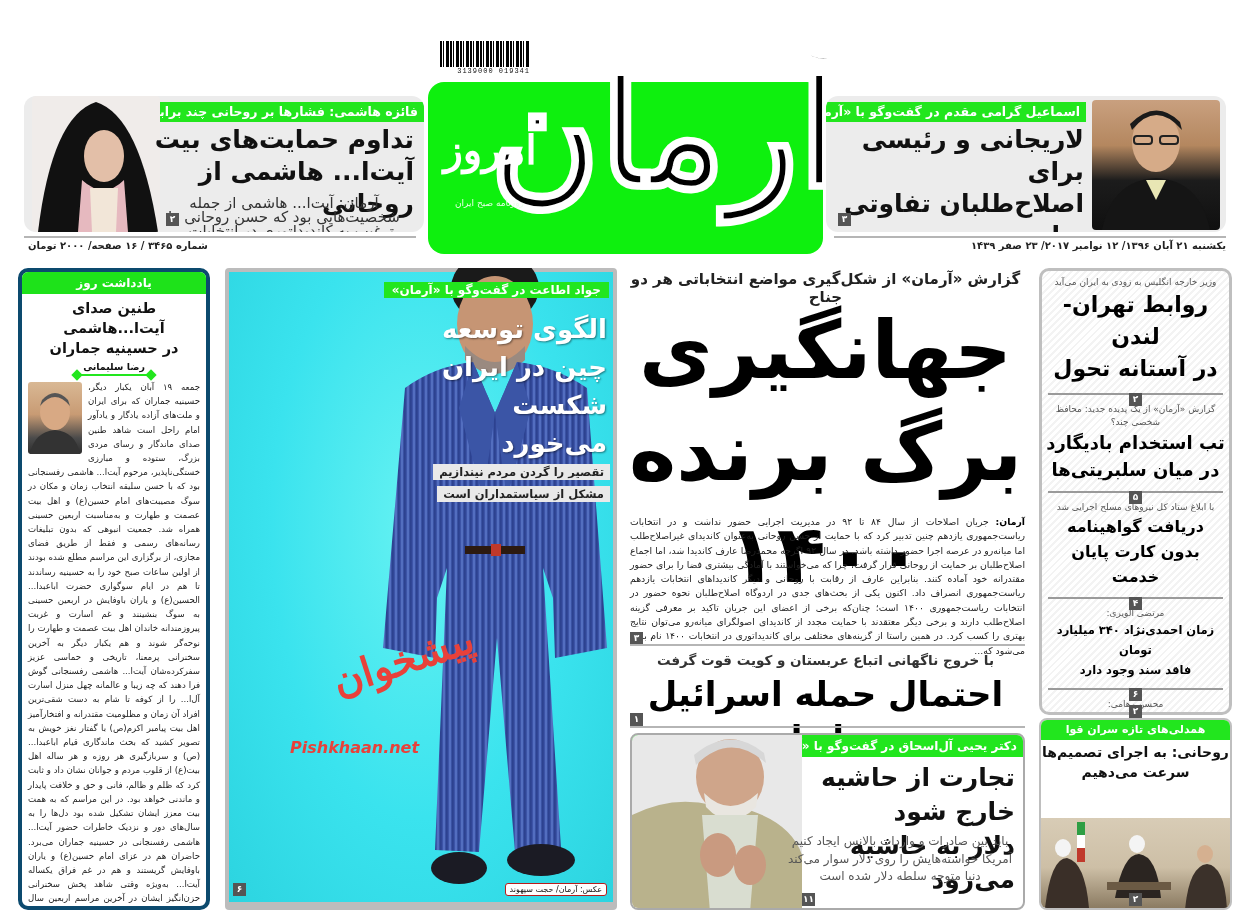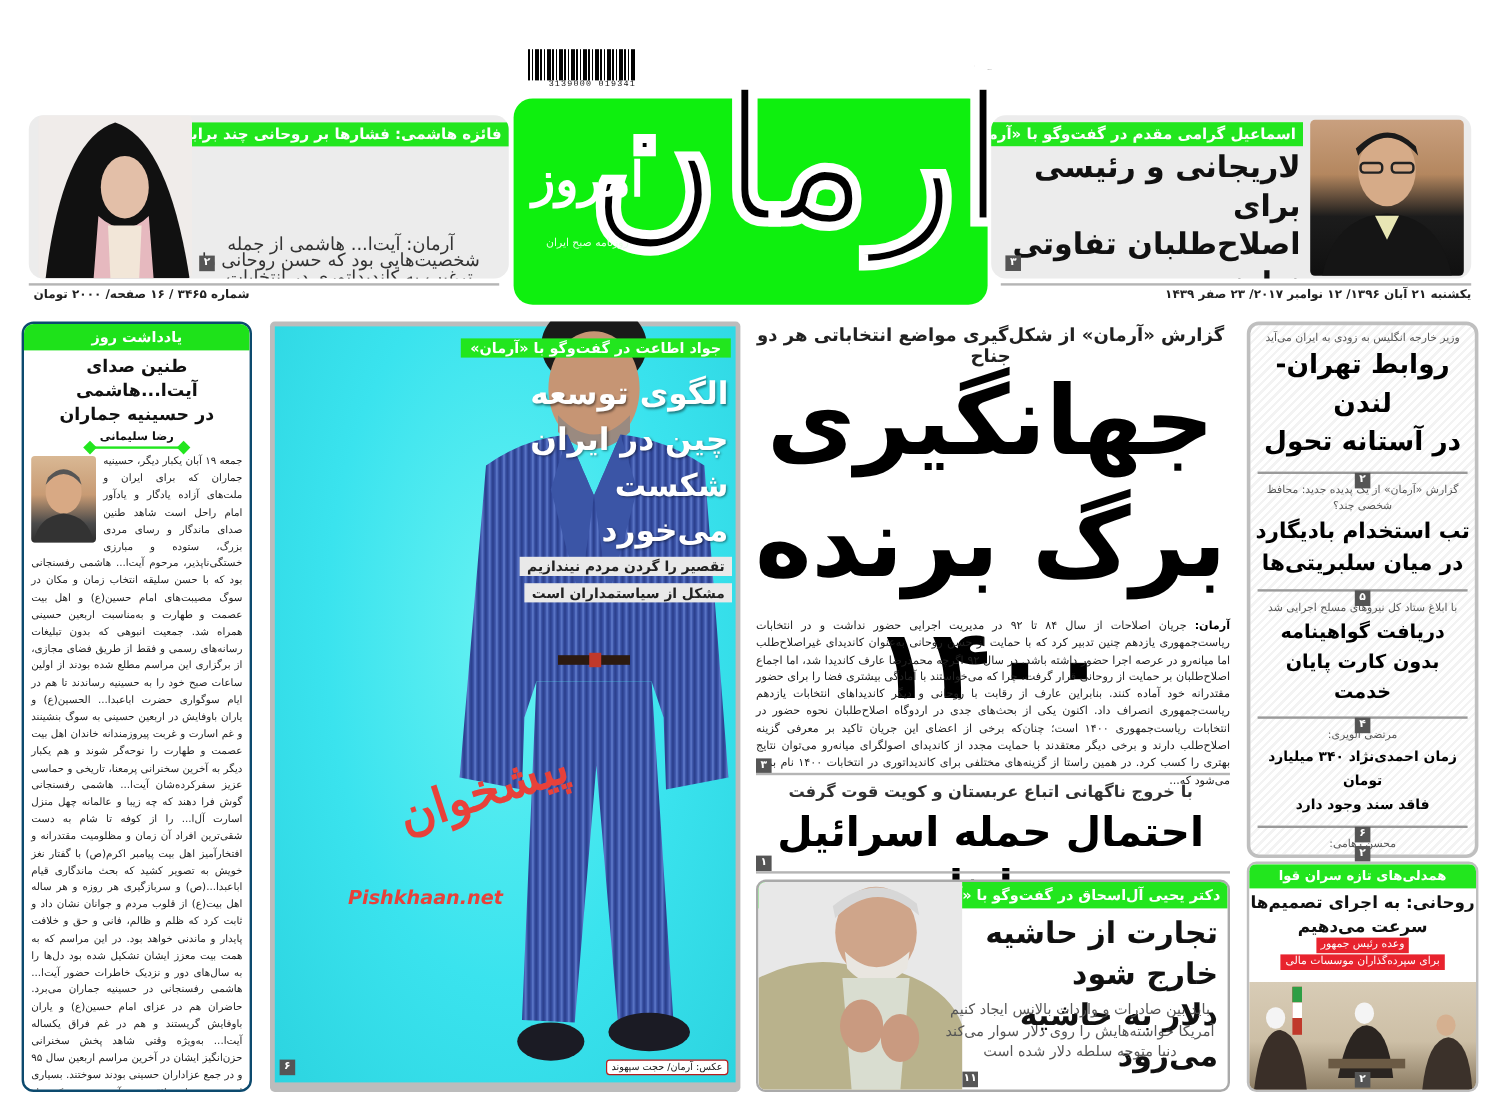--- a/index.html
+++ b/index.html
@@ -21,21 +21,21 @@
   .logo-tag { position: absolute; left: 455px; top: 198px; color: #eaffea; font-size: 9px; direction: rtl; }
 
   .barcode { position: absolute; left: 440px; top: 41px; width: 90px; height: 34px; }
   .barcode-bars { height: 26px; background: repeating-linear-gradient(90deg, #000 0 2px, #fff 2px 3px, #000 3px 4px, #fff 4px 6px, #000 6px 9px, #fff 9px 10px); }
   .barcode-num { font-family: Liberation Mono, monospace; font-size: 7px; text-align: right; direction: ltr; letter-spacing: 1px; }
 
   .hr-line { position: absolute; height: 2px; background: #b5b5b5; }
   .meta-line { position: absolute; font-size: 10px; font-weight: bold; color: #222; white-space: nowrap; }
 
   
-  .col-left { position: absolute; left: 18px; top: 268px; width: 192px; height: 642px; border: 2px solid #0c4a6e; border-radius: 10px; overflow: hidden; background: #fff; }
+  .col-left { position: absolute; left: 18px; top: 268px; width: 192px; height: 642px; border: 4px solid #0c4a6e; border-radius: 10px; overflow: hidden; background: #fff; }
   .col-left .hdr { height: 22px; background: #1ee21a; color: #fff; font-weight: bold; font-size: 12px; text-align: center; line-height: 22px; }
   .col-left .col-title { text-align: center; font-weight: bold; font-size: 14.5px; line-height: 20px; margin-top: 4px; }
   .col-left .author { text-align: center; font-size: 9.5px; font-weight: bold; margin-top: 3px; position: relative; }
   .col-left .author-line { height: 2px; background: #22e61e; margin: 2px 55px 4px; position: relative; }
   .col-left .author-line::before, .col-left .author-line::after { content: ""; position: absolute; top: -3px; width: 8px; height: 8px; background: #22e61e; transform: rotate(45deg); }
   .col-left .author-line::before { left: -4px; } .col-left .author-line::after { right: -4px; }
   .col-left .body { font-size: 8.6px; line-height: 14.2px; color: #222; text-align: justify; padding: 0 6px; }
   .col-left .pic { float: left; width: 54px; height: 72px; margin: 2px 6px 2px 0; background: linear-gradient(180deg, #d9b894 0%, #c89b74 45%, #4a4a4a 78%, #2d2d2d 100%); border-radius: 3px; position: relative; }
 
   
@@ -115,20 +115,24 @@
 
 <div class="top-box" style="left:24px; width:400px;">
   <div class="green-strip" style="right:0; left:110px;">فائزه هاشمی: فشارها بر روحانی چند برابر شده است</div>
   <div class="photo-face" style="left:8px; top:0px; width:128px; height:136px; background:#f0ecea;">
     <svg width="128" height="136" viewBox="0 0 128 136">
       <path d="M6 136 Q20 20 64 6 Q108 20 126 136 Z" fill="#111"></path>
       <ellipse cx="72" cy="60" rx="20" ry="26" fill="#e3bfa8"></ellipse>
       <path d="M50 84 Q72 104 92 84 L96 136 L46 136 Z" fill="#e6b9bf"></path>
       <path d="M58 92 L86 92 L84 136 L60 136 Z" fill="#f2e6d8"></path>
     </svg>
+  </div>
+  <div class="title" style="right:10px; top:28px; width:260px;">
+    <div>تداوم حمایت‌های بیت</div>
+    <div>آیت‌ا... هاشمی از روحانی</div>
   </div>
   <div class="lead" style="right:10px; top:100px; width:260px;">آرمان: آیت‌ا... هاشمی از جمله شخصیت‌هایی بود که حسن روحانی را ترغیب به کاندیداتوری در انتخابات...</div>
   <span class="page-badge" style="position:absolute; left:142px; bottom:6px;">۲</span>
 </div>
 
 <div class="hr-line" style="left:834px; width:392px; top:236px;"></div>
 <div class="meta-line" style="right:24px; top:240px;">یکشنبه ۲۱ آبان ۱۳۹۶/ ۱۲ نوامبر ۲۰۱۷/ ۲۳ صفر ۱۴۳۹</div>
 <div class="hr-line" style="left:24px; width:392px; top:236px;"></div>
 <div class="meta-line" style="left:28px; top:240px;">شماره ۳۴۶۵ / ۱۶ صفحه/ ۲۰۰۰ تومان</div>
 
@@ -305,18 +309,14 @@
       <rect x="40" y="17" width="8" height="13" fill="#fff"></rect>
       <ellipse cx="26" cy="30" rx="8" ry="9" fill="#f4f4f4"></ellipse>
       <path d="M8 90 Q14 40 30 40 Q48 44 52 90 Z" fill="#3a2f28"></path>
       <ellipse cx="100" cy="26" rx="8" ry="9" fill="#f4f4f4"></ellipse>
       <path d="M78 80 Q86 36 102 36 Q120 38 124 80 Z" fill="#2b2521"></path>
       <rect x="70" y="64" width="64" height="8" fill="#6b5a44"></rect>
       <ellipse cx="168" cy="36" rx="8" ry="9" fill="#d5b090"></ellipse>
       <path d="M148 92 Q152 48 170 46 Q188 48 190 92 Z" fill="#3b312a"></path>
     </svg>
   </div>
-  <div style="position:absolute; left:0; right:0; top:60px;">
-    <div class="red-tag">وعده رئیس جمهور</div>
-    <div class="red-tag">برای سپرده‌گذاران موسسات مالی</div>
-  </div>
   <span class="page-badge">۲</span>
 </div>
 
 </body></html>

